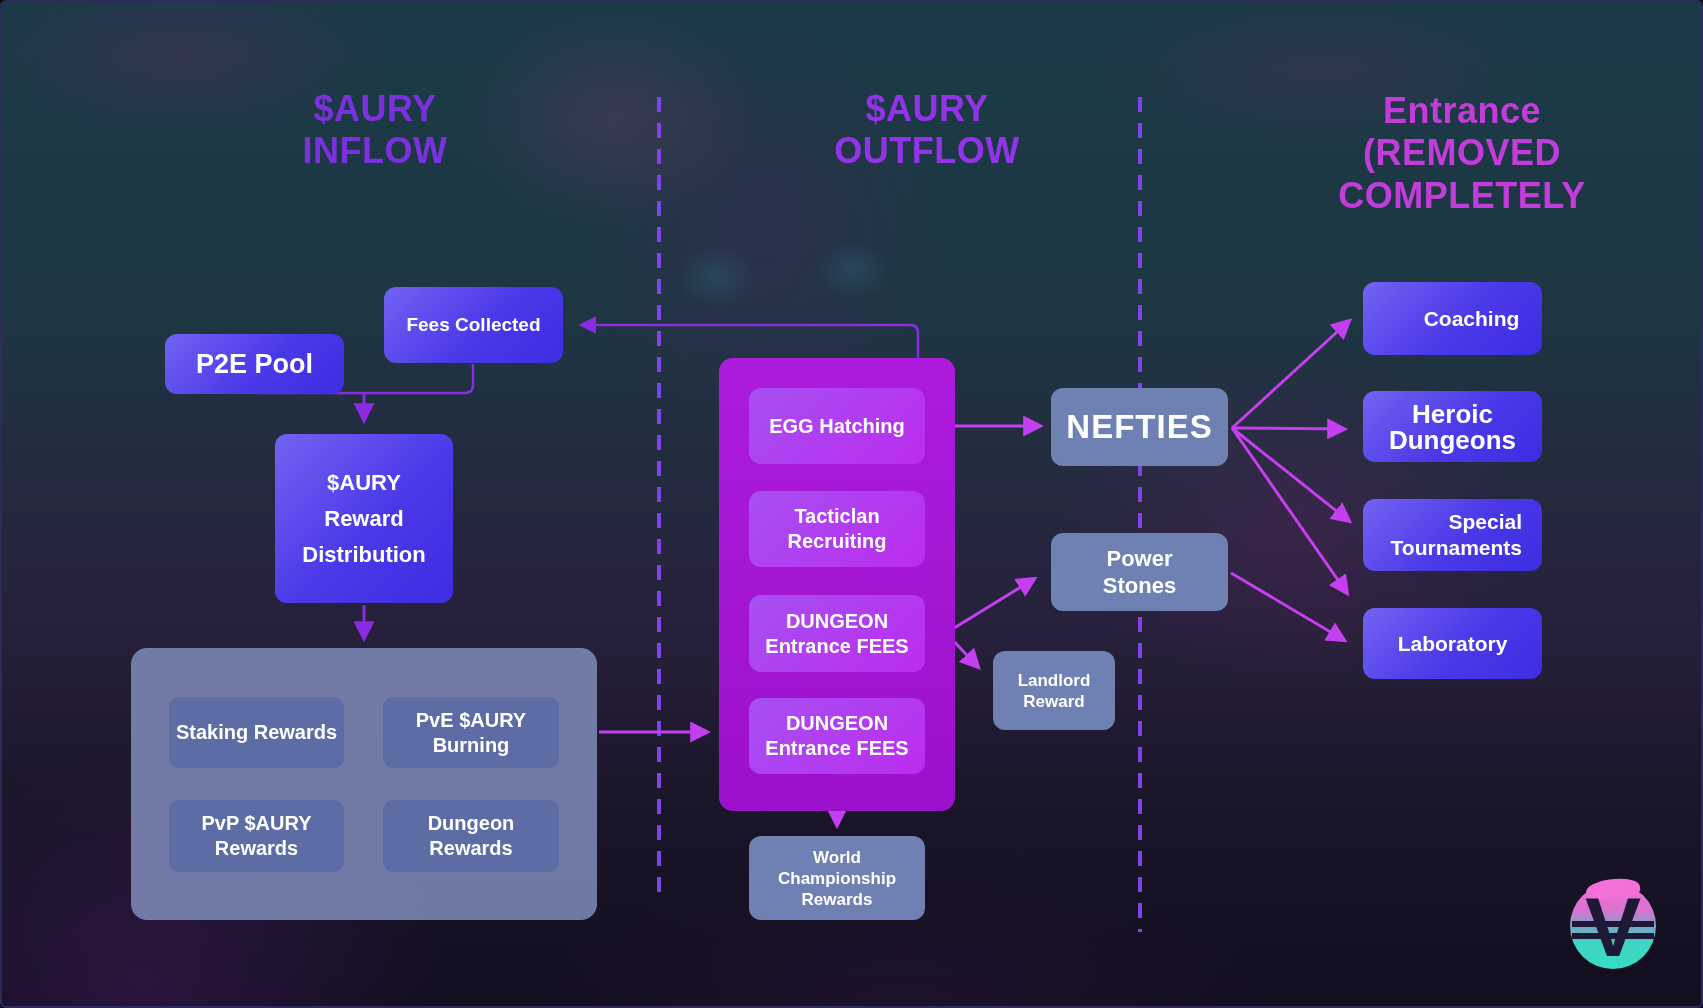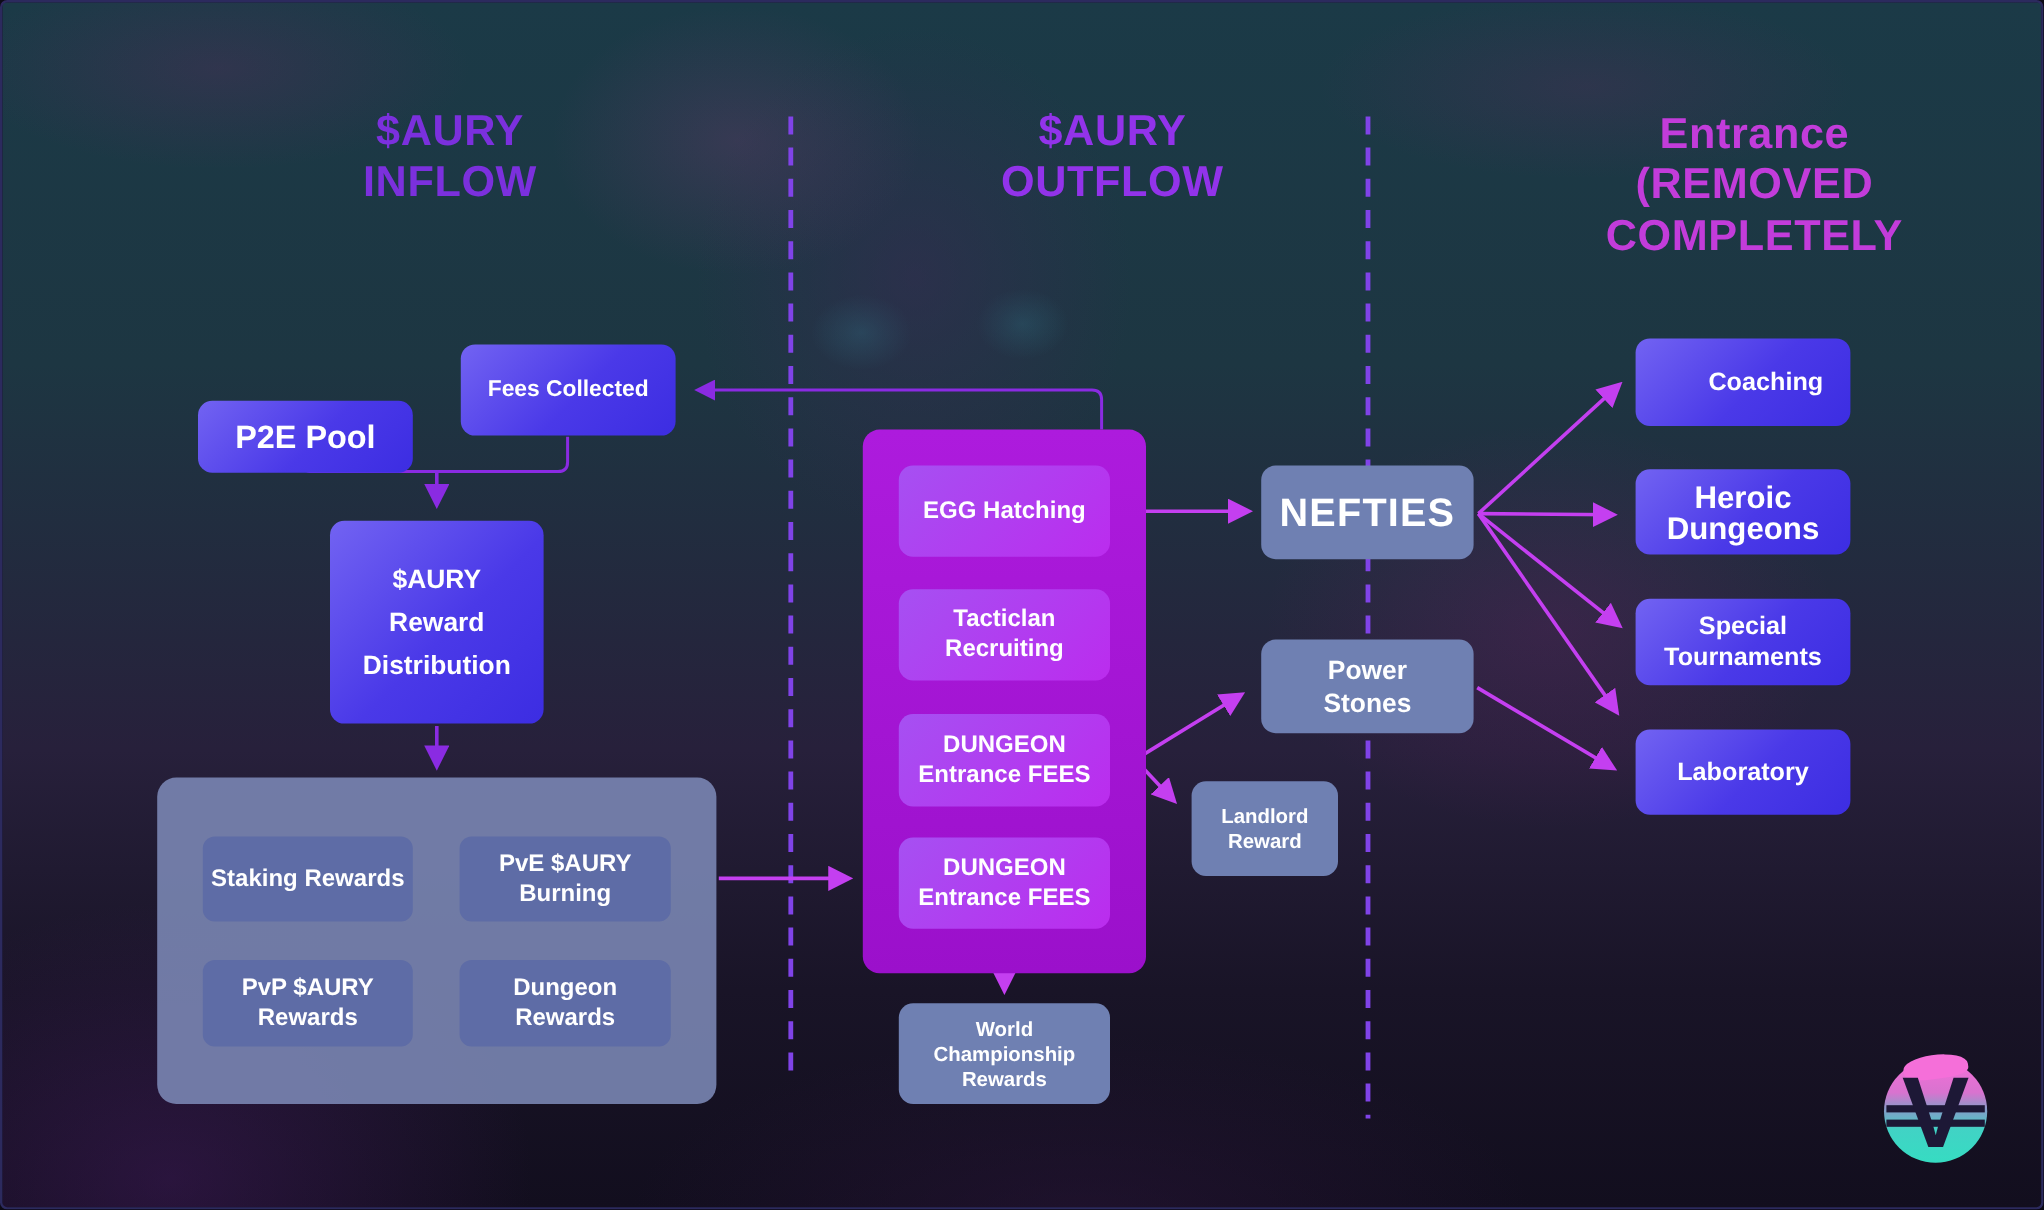--- a/index.html
+++ b/index.html
@@ -115,21 +115,21 @@
   <div class="box magenta-item" style="left:747px;top:696px;width:176px;height:76px;font-size:20px;line-height:25px;">DUNGEON Entrance FEES</div>
 
   <div class="box slate" style="left:747px;top:834px;width:176px;height:84px;font-size:17px;line-height:21px;">World Championship Rewards</div>
 
   <div class="box slate" style="left:1049px;top:386px;width:177px;height:78px;font-size:33px;letter-spacing:1px;">NEFTIES</div>
   <div class="box slate" style="left:1049px;top:531px;width:177px;height:78px;font-size:22px;line-height:27px;padding:6px 34px;">Power Stones</div>
   <div class="box slate" style="left:991px;top:649px;width:122px;height:79px;font-size:17px;line-height:21px;">Landlord Reward</div>
 
   <div class="box indigo" style="left:1361px;top:280px;width:179px;height:73px;font-size:21px;padding-left:44px;">Coaching</div>
   <div class="box indigo" style="left:1361px;top:389px;width:179px;height:71px;font-size:26px;line-height:26px;padding:6px 16px;">Heroic Dungeons</div>
-  <div class="box indigo" style="left:1361px;top:497px;width:179px;height:72px;font-size:21px;line-height:26px;padding:6px 20px;">Special Tournaments</div>
+  <div class="box indigo" style="left:1361px;top:497px;width:179px;height:72px;font-size:21px;line-height:26px;padding:6px 20px;text-align:right;">Special Tournaments</div>
   <div class="box indigo" style="left:1361px;top:606px;width:179px;height:71px;font-size:21px;">Laboratory</div>
 
   <div class="logo">
     <div class="logo-circle"></div>
     <div class="logo-flare"></div>
     <div class="logo-stripe s1"></div>
     <div class="logo-stripe s2"></div>
     <div class="logo-v">V</div>
   </div>
 

